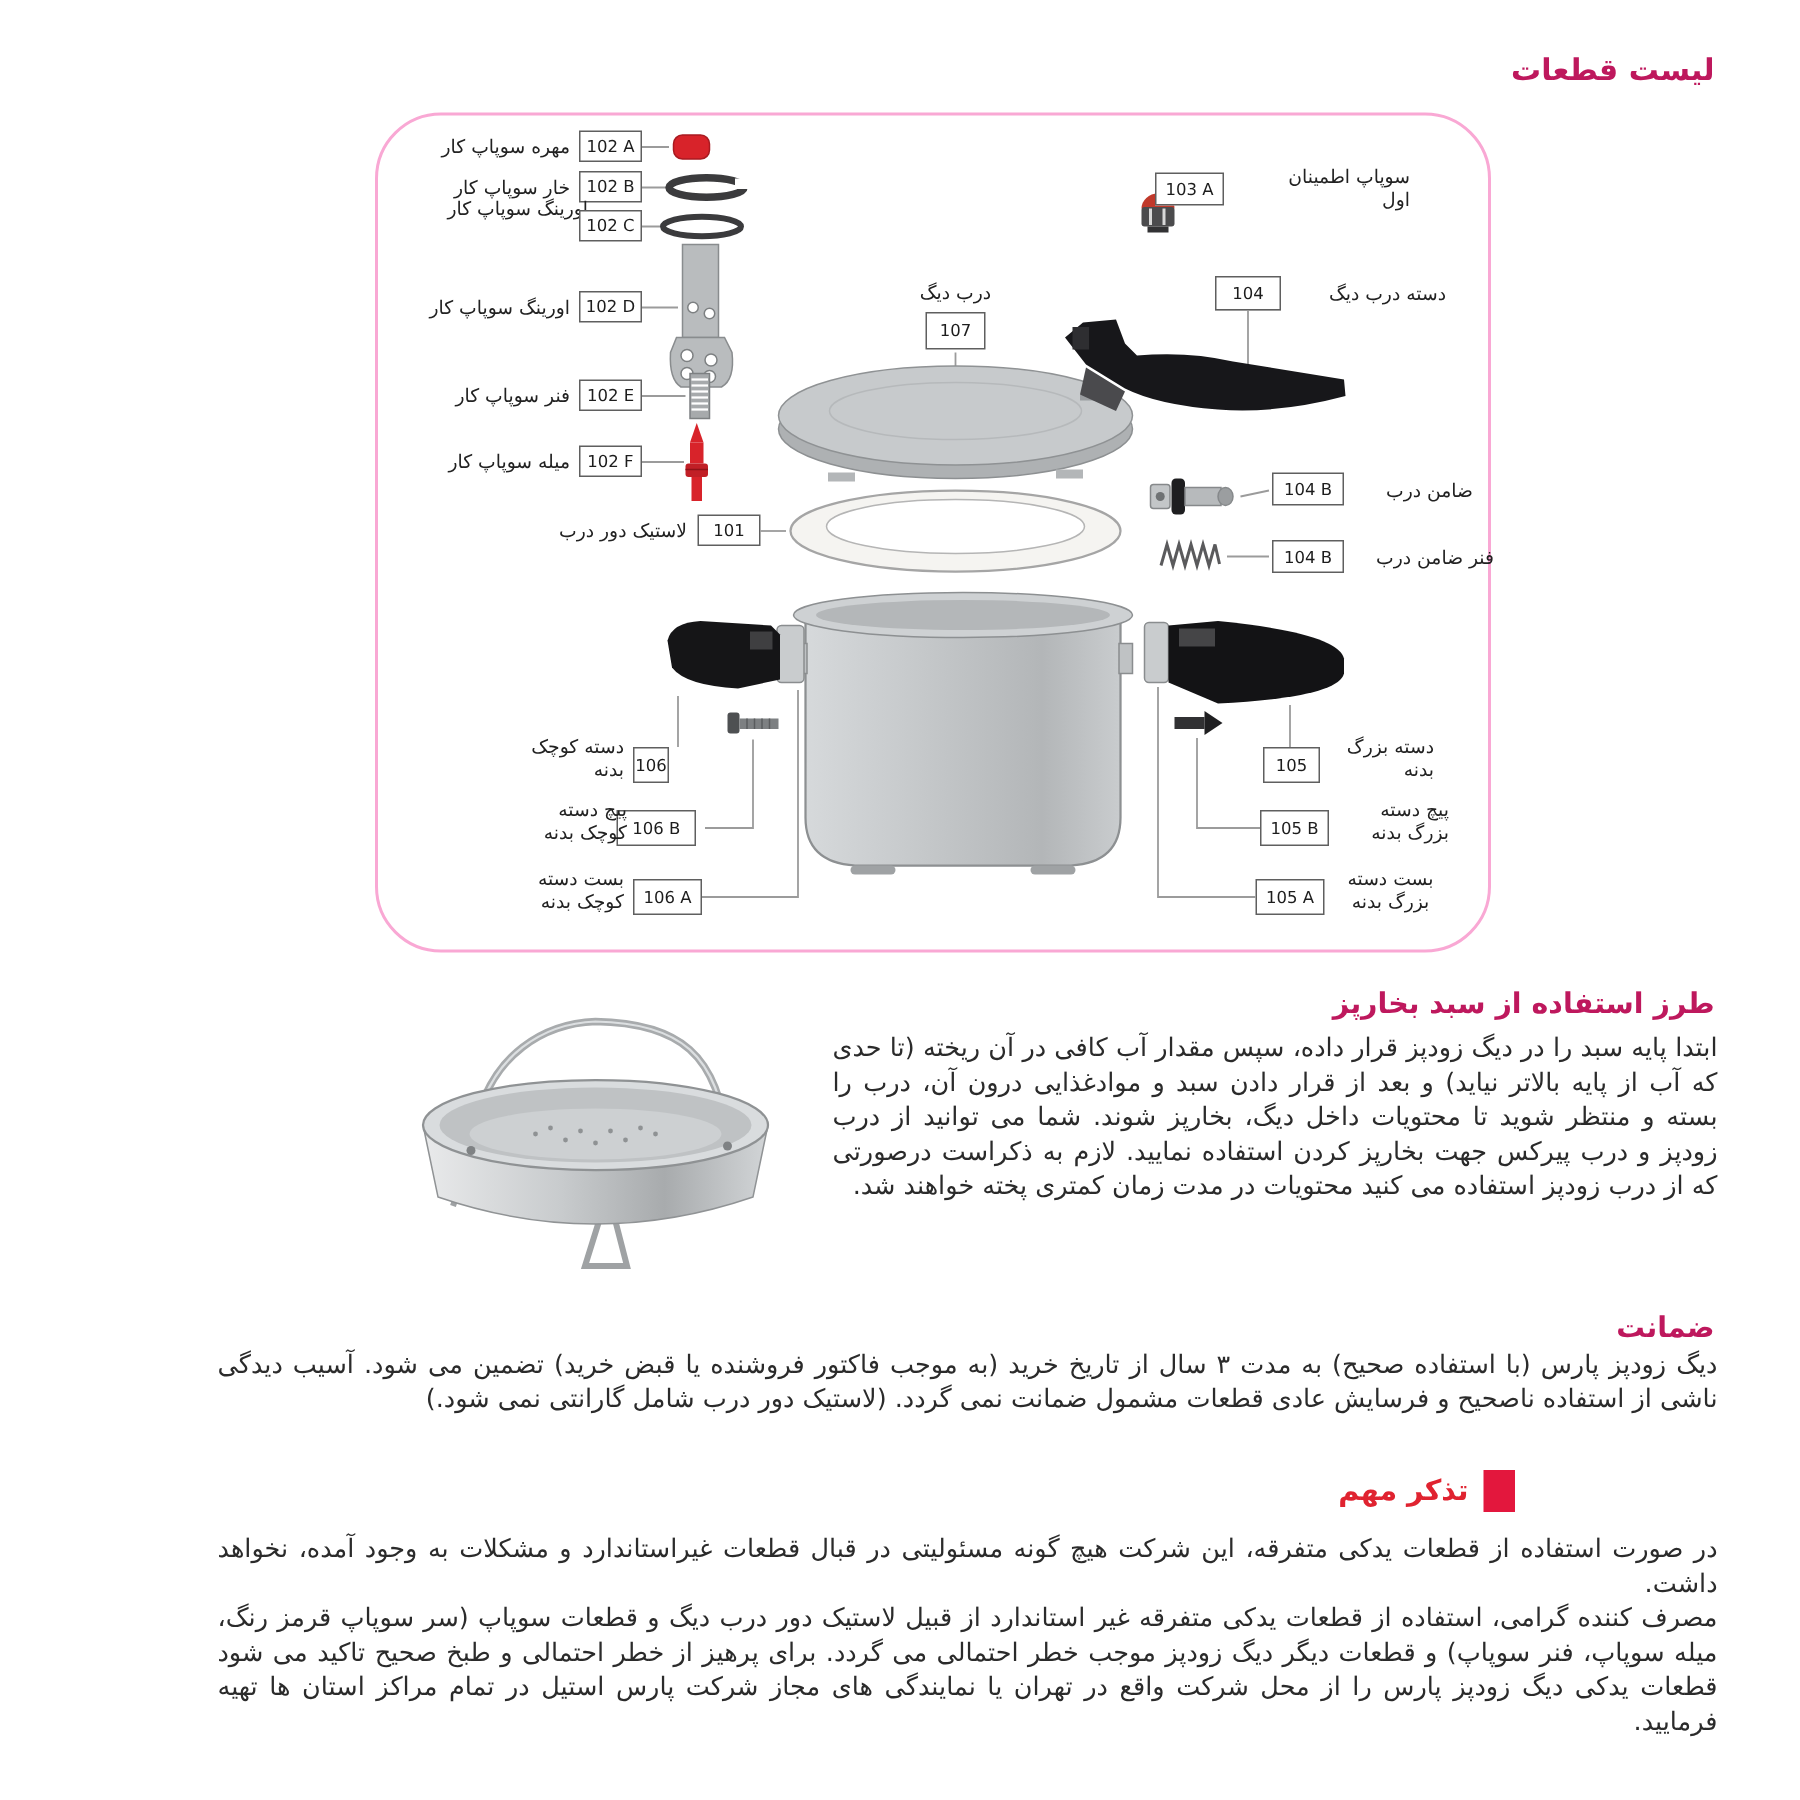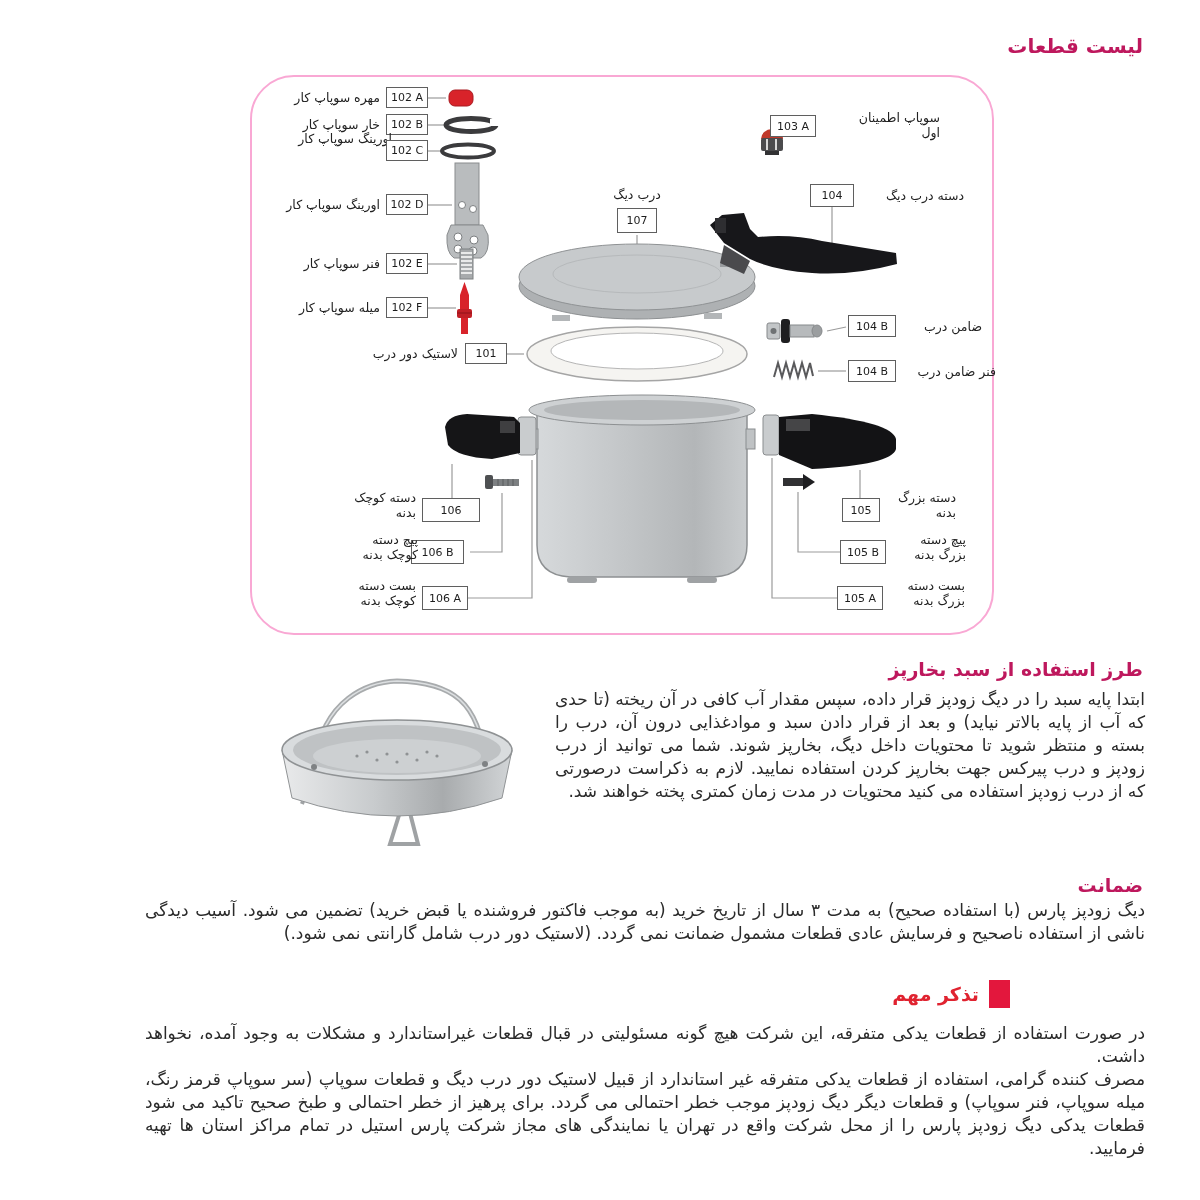--- a/index.html
+++ b/index.html
@@ -225,23 +225,23 @@
     <div class="pbox" style="left:596px;top:283px;width:48px;height:22px;">104 B</div>
     <div class="ptxt" style="left:650px;width:94px;top:287px;">فنر ضامن درب</div>
 
     <div class="pbox" style="left:590px;top:421px;width:38px;height:24px;">105</div>
     <div class="ptxt" style="left:634px;width:70px;top:413px;">دسته بزرگ بدنه</div>
 
     <div class="pbox" style="left:588px;top:463px;width:46px;height:24px;">105 B</div>
     <div class="ptxt" style="left:640px;width:74px;top:455px;">پیچ دسته بزرگ بدنه</div>
 
     <div class="pbox" style="left:585px;top:509px;width:46px;height:24px;">105 A</div>
-    <div class="ptxt" style="left:637px;width:76px;top:501px;">بست دسته بزرگ بدنه</div>
-
-    <div class="pbox" style="left:170px;top:421px;width:58px;height:24px;">106</div>
+    <div class="ptxt" style="left:637px;width:76px;top:501px;text-align:center;">بست دسته بزرگ بدنه</div>
+
+    <div class="pbox" style="left:170px;top:421px;width:24px;height:24px;">106</div>
     <div class="ptxt" style="left:94px;width:70px;top:413px;">دسته کوچک بدنه</div>
 
     <div class="pbox" style="left:159px;top:463px;width:53px;height:24px;">106 B</div>
     <div class="ptxt" style="left:92px;width:74px;top:455px;">پیچ دسته کوچک بدنه</div>
 
     <div class="pbox" style="left:170px;top:509px;width:46px;height:24px;">106 A</div>
     <div class="ptxt" style="left:88px;width:76px;top:501px;">بست دسته کوچک بدنه</div>
   </div>
 
   <div class="stitle" style="top:658px;">طرز استفاده از سبد بخارپز</div>

